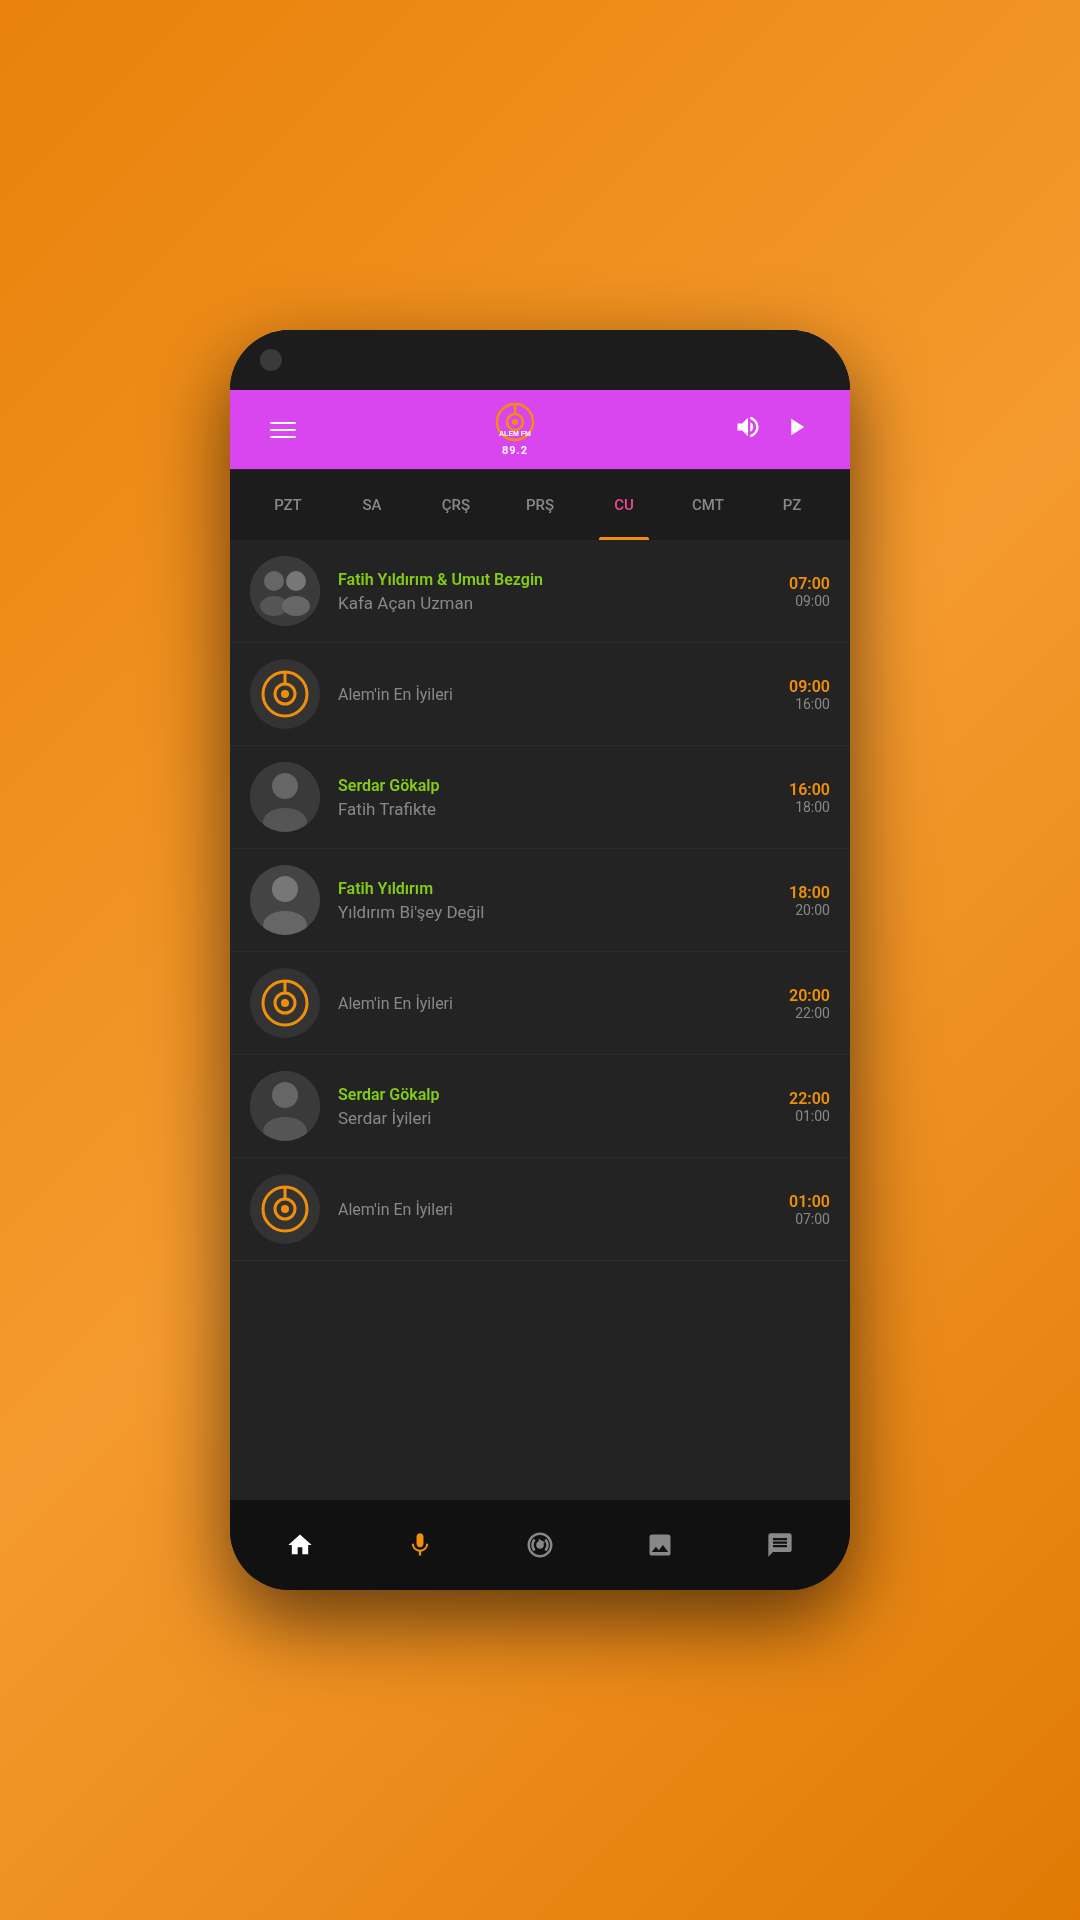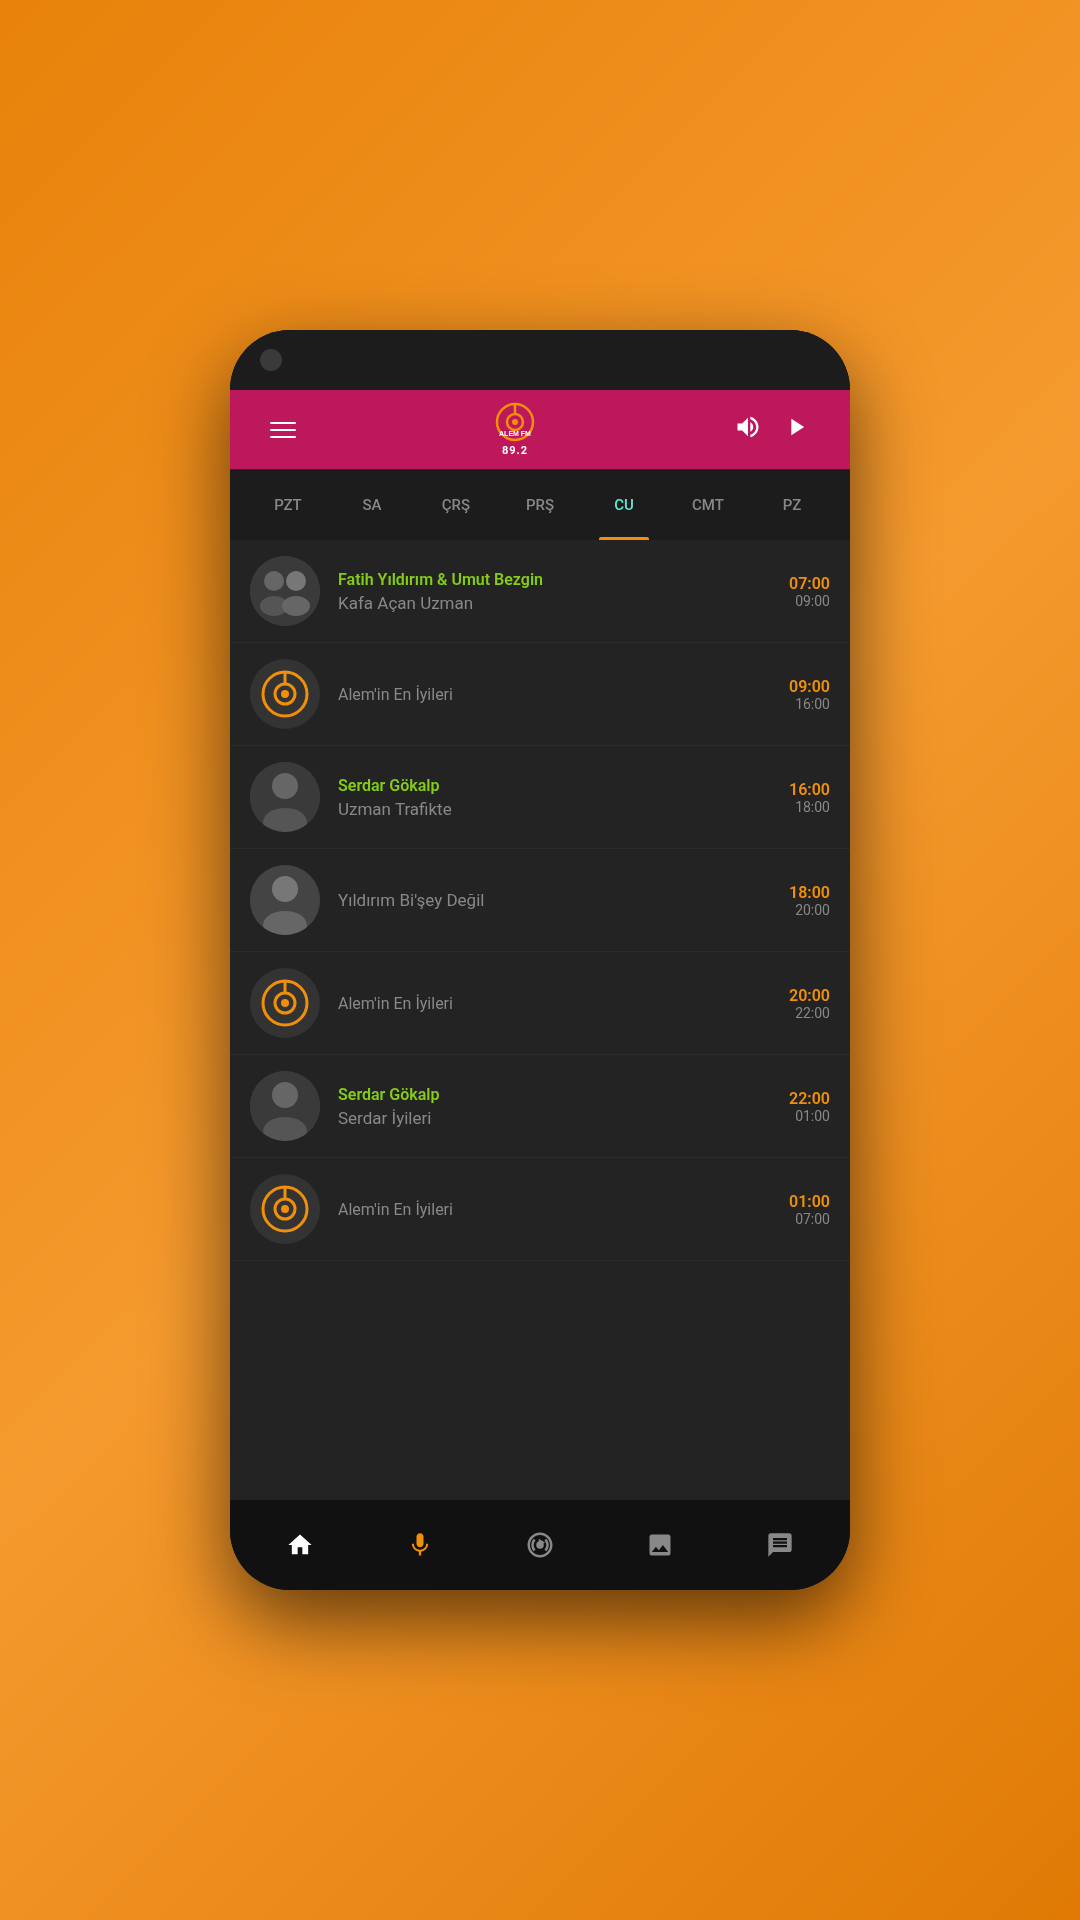--- a/index.html
+++ b/index.html
@@ -47,21 +47,21 @@
     .camera-dot {
       width: 22px;
       height: 22px;
       background: #3a3a3a;
       border-radius: 50%;
     }
 
     
     .top-nav {
       height: 80px;
-      background: #be185d;
+      background: #d946ef;
       display: flex;
       align-items: center;
       justify-content: space-between;
       padding: 0 40px;
       border-bottom: 1px solid #2a2a2a;
     }
 
     .hamburger-icon {
       display: flex;
       flex-direction: column;
@@ -127,21 +127,21 @@
       align-items: center;
       justify-content: center;
       color: #888;
       font-size: 15px;
       font-weight: 500;
       cursor: pointer;
       position: relative;
     }
 
     .day-tab.active {
-      color: #5eead4;
+      color: #ec4899;
     }
 
     .day-tab.active::after {
       content: '';
       position: absolute;
       bottom: 0;
       left: 20%;
       width: 60%;
       height: 3px;
       background: #f0900a;
@@ -353,37 +353,38 @@
       <div class="schedule-item">
         <div class="avatar">
           <svg width="70" height="70" viewBox="0 0 70 70" xmlns="http://www.w3.org/2000/svg">
             <circle cx="35" cy="35" r="35" fill="#3a3a3a"></circle>
             <circle cx="35" cy="24" r="13" fill="#666"></circle>
             <ellipse cx="35" cy="60" rx="22" ry="14" fill="#555"></ellipse>
           </svg>
         </div>
         <div class="item-info">
           <div class="item-name">Serdar Gökalp</div>
-          <div class="item-show">Uzman Trafikte</div>
+          <div class="item-show">Fatih Trafikte</div>
         </div>
         <div class="item-times">
           <span class="time-start">16:00</span>
           <span class="time-end">18:00</span>
         </div>
       </div>
 
       <div class="schedule-item">
         <div class="avatar">
           <svg width="70" height="70" viewBox="0 0 70 70" xmlns="http://www.w3.org/2000/svg">
             <circle cx="35" cy="35" r="35" fill="#444"></circle>
             <circle cx="35" cy="24" r="13" fill="#777"></circle>
             <ellipse cx="35" cy="60" rx="22" ry="14" fill="#666"></ellipse>
           </svg>
         </div>
         <div class="item-info">
+          <div class="item-name">Fatih Yıldırım</div>
           <div class="item-show">Yıldırım Bi'şey Değil</div>
         </div>
         <div class="item-times">
           <span class="time-start">18:00</span>
           <span class="time-end">20:00</span>
         </div>
       </div>
 
       <div class="schedule-item">
         <div class="avatar logo-avatar">

